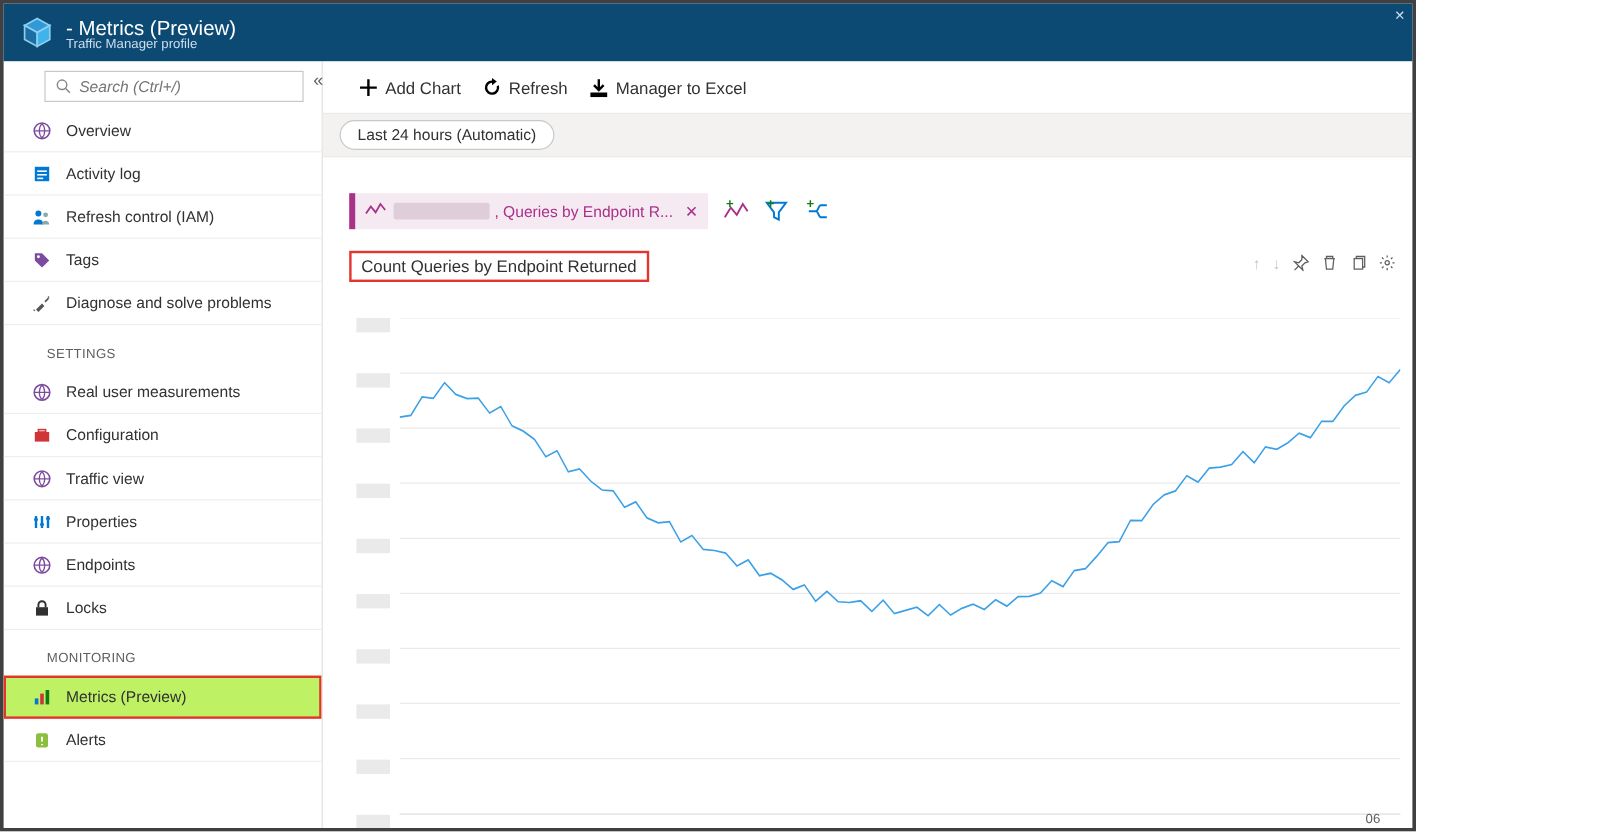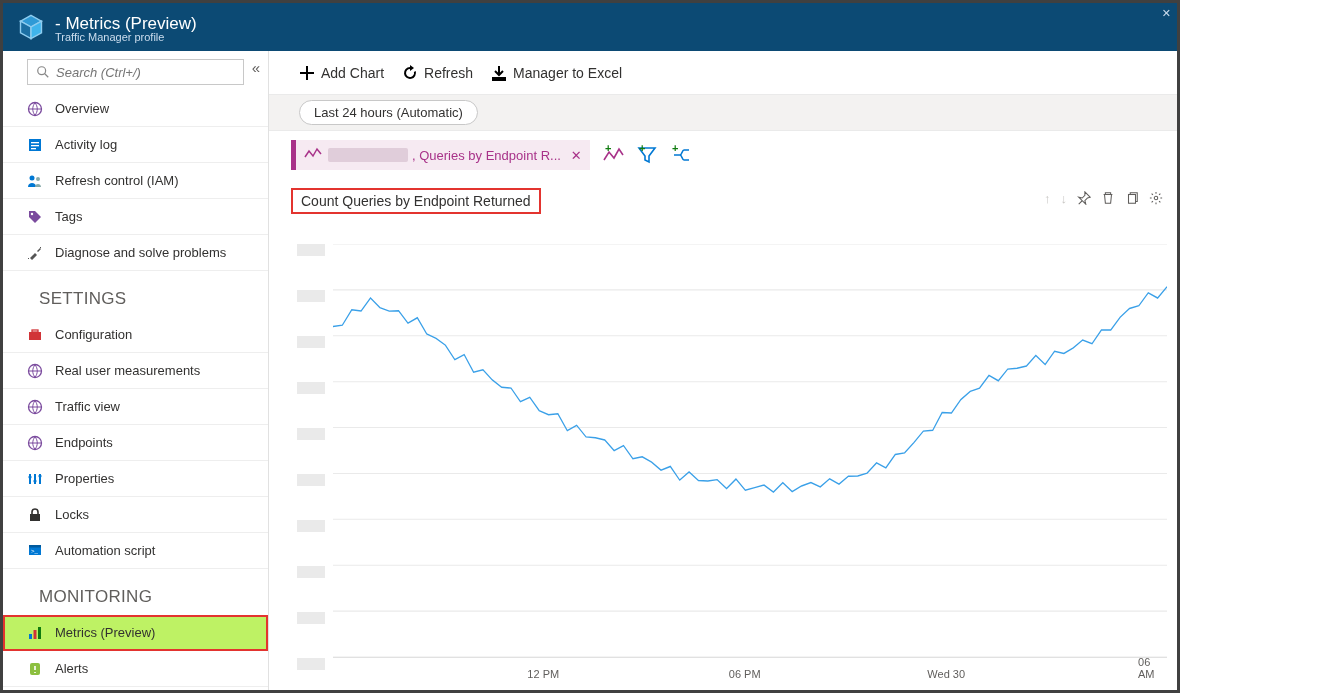--- a/index.html
+++ b/index.html
@@ -10,45 +10,45 @@
   .hdr { background: #0c4a74; color: #fff; height: 48px; display: flex; align-items: center; padding-left: 14px; position: relative; }
   .hdr .cube { width: 28px; height: 28px; margin-right: 10px; }
   .hdr .ttl { font-size: 17px; font-weight: 400; margin-top: -7px; }
   .hdr .sub { font-size: 11px; color: #cde; position: absolute; left: 52px; top: 28px; }
   .hdr .close { position: absolute; right: 6px; top: 4px; color: #cde; font-size: 11px; }
 
   .body { flex: 1; display: flex; overflow: hidden; }
 
   
   .side { width: 266px; border-right: 1px solid #e1e1e1; display: flex; flex-direction: column; }
-  .searchrow { display: flex; align-items: flex-start; padding: 8px 8px 6px 24px; gap: 8px; }
+  .searchrow { display: flex; align-items: flex-start; padding: 8px 8px 6px 24px; gap: 8px; margin-left: 10px; }
   .searchbox { flex: 1; height: 26px; border: 1px solid #c8c8c8; display: flex; align-items: center; padding: 0 8px; }
   .searchbox .mag { width: 14px; height: 14px; margin-right: 6px; color: #888; }
   .searchbox input { border: none; outline: none; flex: 1; font-size: 13px; color: #666; font-style: italic; background: transparent; }
   .collapse { color: #605e5c; font-size: 15px; cursor: pointer; }
   .scroll { flex: 1; overflow-y: auto; position: relative; }
   .scroll::-webkit-scrollbar { width: 16px; }
   .scroll::-webkit-scrollbar-track { background: #f3f2f1; }
   .scroll::-webkit-scrollbar-thumb { background: #c8c6c4; }
   .scroll::-webkit-scrollbar-button { height: 16px; background: #f3f2f1; display: block; }
   .item { display: flex; align-items: center; height: 36px; padding-left: 24px; border-bottom: 1px solid #eee; cursor: pointer; position: relative; }
   .item.sel { background: #bef264; }
   .item.hl { outline: 2px solid #e3342f; outline-offset: -2px; }
   .item .ic { width: 16px; height: 16px; margin-right: 12px; display: inline-flex; align-items: center; justify-content: center; }
-  .sect { padding: 18px 0 8px 36px; font-size: 17px; color: #605e5c; letter-spacing: .3px; }
+  .sect { padding: 18px 0 8px 36px; font-size: 11px; color: #605e5c; letter-spacing: .3px; }
 
   
   .main { flex: 1; display: flex; flex-direction: column; overflow: hidden; }
   .cmdbar { height: 44px; border-bottom: 1px solid #eaeaea; display: flex; align-items: center; padding-left: 30px; gap: 18px; }
   .cmd { display: inline-flex; align-items: center; gap: 6px; cursor: pointer; font-size: 14px; }
   .cmd .ci { width: 16px; height: 16px; }
-  .pillbar { height: 36px; background: #f3f2f1; border-bottom: 1px solid #eaeaea; display: flex; align-items: center; padding-left: 30px; }
+  .pillbar { height: 36px; background: #f3f2f1; border-bottom: 1px solid #eaeaea; display: flex; align-items: center; padding-left: 14px; }
   .pill { background: #fff; border: 1px solid #c8c8c8; border-radius: 14px; padding: 4px 14px; font-size: 13px; }
 
-  .charthost { flex: 1; padding: 9px 10px 0 22px; overflow: hidden; }
+  .charthost { flex: 1; padding: 30px 10px 0 22px; overflow: hidden; }
   .metricrow { display: flex; align-items: center; gap: 12px; margin-bottom: 18px; }
   .metrictag { display: flex; align-items: center; border-left: 5px solid #a83289; background: #f6eaf2; color: #a83289; height: 30px; padding: 0 8px 0 8px; font-size: 13px; max-width: 300px; }
   .metrictag .wav { margin-right: 6px; flex-shrink:0; }
   .metrictag .txt { overflow: hidden; white-space: nowrap; text-overflow: ellipsis; flex: 1; }
   .mx { margin-left: 10px; color: #a83289; cursor: pointer; flex-shrink:0; }
   .acticon { width: 22px; height: 22px; cursor: pointer; }
 
   .ctitle-row { display: flex; align-items: flex-start; }
   .ctitle { font-size: 14px; color: #323130; padding: 3px 8px; border: 2px solid #e3342f; display: inline-block; }
   .ctitle-row .spacer { flex: 1; }
@@ -144,84 +144,74 @@
                 <path d="M3 13l5-5 2 2-5 5zM10 6l3-3 1 1-3 3z" fill="#555"></path>
                 <path d="M13 2l1 1M2 14l-1-1" stroke="#555"></path>
               </svg>
             </span>
             <span>Diagnose and solve problems</span>
           </div>
           <div class="sect">SETTINGS</div>
           <div class="item">
             <span class="ic">
               <svg width="16" height="16" viewBox="0 0 16 16">
+                <circle cx="8" cy="8" r="6.5" fill="none" stroke="#7b4b9e" stroke-width="1.3"></circle>
+                <path d="M2 8h12M8 2c3 3 3 9 0 12M8 2c-3 3-3 9 0 12" fill="none" stroke="#7b4b9e" stroke-width="1"></path>
+              </svg>
+            </span>
+            <span>Real user measurements</span>
+          </div>
+          <div class="item">
+            <span class="ic">
+              <svg width="16" height="16" viewBox="0 0 16 16">
                 <rect x="2" y="5" width="12" height="8" fill="#d13438"></rect>
                 <rect x="5" y="3" width="6" height="2" fill="none" stroke="#d13438" stroke-width="1.3"></rect>
               </svg>
             </span>
             <span>Configuration</span>
           </div>
           <div class="item">
             <span class="ic">
               <svg width="16" height="16" viewBox="0 0 16 16">
                 <circle cx="8" cy="8" r="6.5" fill="none" stroke="#7b4b9e" stroke-width="1.3"></circle>
                 <path d="M2 8h12M8 2c3 3 3 9 0 12M8 2c-3 3-3 9 0 12" fill="none" stroke="#7b4b9e" stroke-width="1"></path>
               </svg>
             </span>
-            <span>Real user measurements</span>
-          </div>
-          <div class="item">
-            <span class="ic">
-              <svg width="16" height="16" viewBox="0 0 16 16">
-                <circle cx="8" cy="8" r="6.5" fill="none" stroke="#7b4b9e" stroke-width="1.3"></circle>
-                <path d="M2 8h12M8 2c3 3 3 9 0 12M8 2c-3 3-3 9 0 12" fill="none" stroke="#7b4b9e" stroke-width="1"></path>
-              </svg>
-            </span>
             <span>Traffic view</span>
-          </div>
-          <div class="item">
-            <span class="ic">
-              <svg width="16" height="16" viewBox="0 0 16 16">
-                <circle cx="8" cy="8" r="6.5" fill="none" stroke="#7b4b9e" stroke-width="1.3"></circle>
-                <path d="M2 8h12M8 2c3 3 3 9 0 12M8 2c-3 3-3 9 0 12" fill="none" stroke="#7b4b9e" stroke-width="1"></path>
-              </svg>
-            </span>
-            <span>Endpoints</span>
           </div>
           <div class="item">
             <span class="ic">
               <svg width="16" height="16" viewBox="0 0 16 16">
                 <line x1="3" y1="3" x2="3" y2="13" stroke="#0078d4" stroke-width="2"></line>
                 <line x1="8" y1="3" x2="8" y2="13" stroke="#0078d4" stroke-width="2"></line>
                 <line x1="13" y1="3" x2="13" y2="13" stroke="#0078d4" stroke-width="2"></line>
                 <circle cx="3" cy="6" r="1.6" fill="#0078d4"></circle>
                 <circle cx="8" cy="10" r="1.6" fill="#0078d4"></circle>
                 <circle cx="13" cy="5" r="1.6" fill="#0078d4"></circle>
               </svg>
             </span>
             <span>Properties</span>
           </div>
           <div class="item">
             <span class="ic">
               <svg width="16" height="16" viewBox="0 0 16 16">
+                <circle cx="8" cy="8" r="6.5" fill="none" stroke="#7b4b9e" stroke-width="1.3"></circle>
+                <path d="M2 8h12M8 2c3 3 3 9 0 12M8 2c-3 3-3 9 0 12" fill="none" stroke="#7b4b9e" stroke-width="1"></path>
+              </svg>
+            </span>
+            <span>Endpoints</span>
+          </div>
+          <div class="item">
+            <span class="ic">
+              <svg width="16" height="16" viewBox="0 0 16 16">
                 <rect x="3" y="7" width="10" height="7" fill="#323130"></rect>
                 <path d="M5 7V5a3 3 0 0 1 6 0v2" fill="none" stroke="#323130" stroke-width="1.6"></path>
               </svg>
             </span>
             <span>Locks</span>
-          </div>
-          <div class="item">
-            <span class="ic">
-              <svg width="16" height="16" viewBox="0 0 16 16">
-                <rect x="2" y="2" width="12" height="10" fill="#0078d4"></rect>
-                <rect x="2" y="2" width="12" height="2.5" fill="#005a9e"></rect>
-                <text x="4" y="10" font-size="6" fill="#fff">&gt;_</text>
-              </svg>
-            </span>
-            <span>Automation script</span>
           </div>
           <div class="sect">MONITORING</div>
           <div class="item sel hl">
             <span class="ic">
               <svg width="16" height="16" viewBox="0 0 16 16">
                 <rect x="2" y="9" width="3" height="5" fill="#0078d4"></rect>
                 <rect x="6.5" y="5" width="3" height="9" fill="#d13438"></rect>
                 <rect x="11" y="2" width="3" height="12" fill="#107c10"></rect>
               </svg>
             </span>

